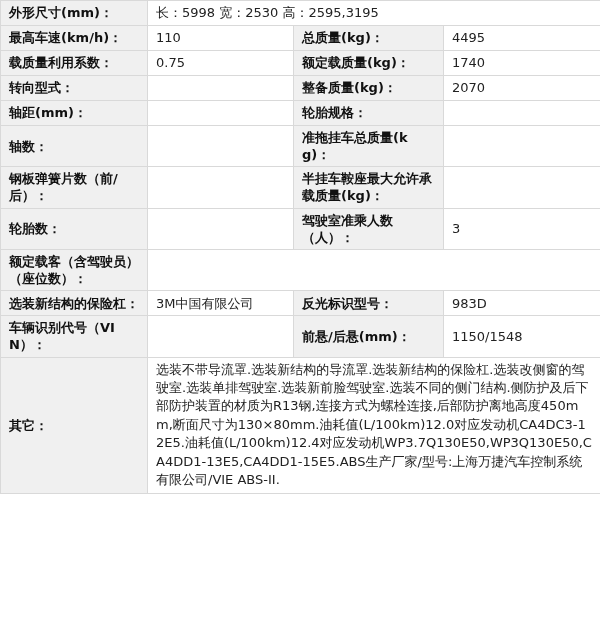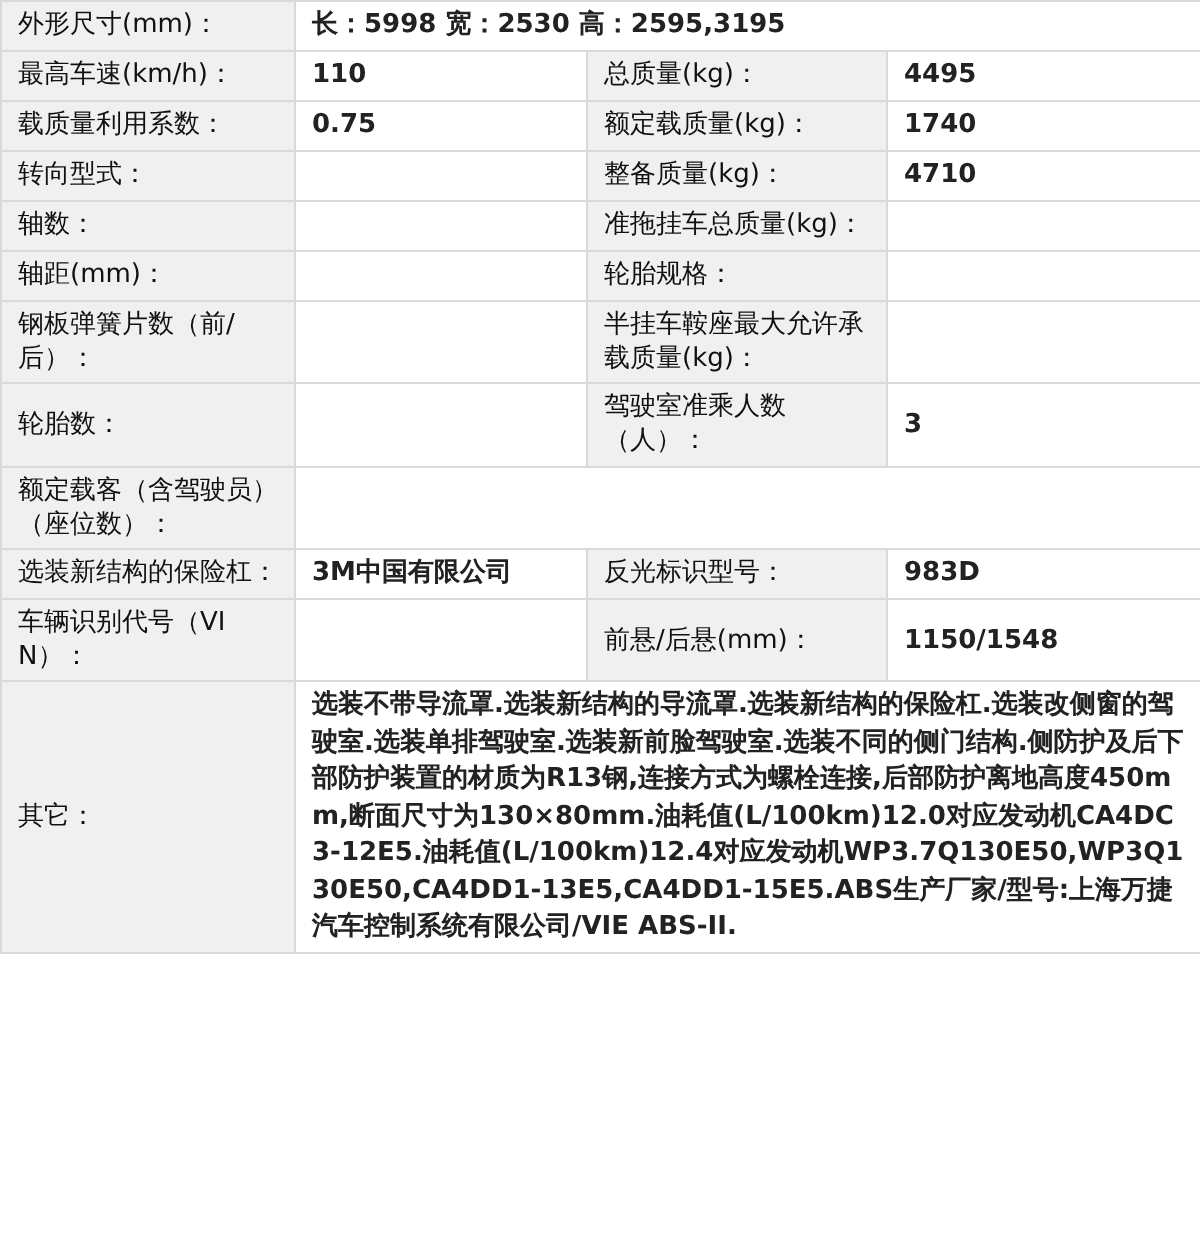--- a/index.html
+++ b/index.html
@@ -22,27 +22,26 @@
     border: 1px solid #d9d9d9;
     font-size: 13px;
     line-height: 1.32;
     padding: 3px 8px;
     vertical-align: middle;
     word-break: break-all;
     overflow: hidden;
   }
   td.lbl {
     background: #f0f0f0;
-    font-weight: normal;
+    font-weight: bold;
     color: #111111;
   }
   td.val {
     background: #ffffff;
     color: #222222;
-    font-weight: bold;
   }
   td.other-val { line-height: 1.42; }
   
   td.lbl, td.val, table.chassis td, table.chassis th { height: 18px; }
 </style>
 </head>
 <body>
 
 <div class="page">
 
@@ -67,32 +66,32 @@
         <tr>
           <td class="lbl">载质量利用系数：</td>
           <td class="val">0.75</td>
           <td class="lbl">额定载质量(kg)：</td>
           <td class="val">1740</td>
         </tr>
         <tr>
           <td class="lbl">转向型式：</td>
           <td class="val"></td>
           <td class="lbl">整备质量(kg)：</td>
-          <td class="val">4710</td>
+          <td class="val">2070</td>
+        </tr>
+        <tr>
+          <td class="lbl">轴距(mm)：</td>
+          <td class="val"></td>
+          <td class="lbl">轮胎规格：</td>
+          <td class="val"></td>
         </tr>
         <tr>
           <td class="lbl">轴数：</td>
           <td class="val"></td>
           <td class="lbl">准拖挂车总质量(kg)：</td>
-          <td class="val"></td>
-        </tr>
-        <tr>
-          <td class="lbl">轴距(mm)：</td>
-          <td class="val"></td>
-          <td class="lbl">轮胎规格：</td>
           <td class="val"></td>
         </tr>
         <tr>
           <td class="lbl">钢板弹簧片数（前/后）：</td>
           <td class="val"></td>
           <td class="lbl">半挂车鞍座最大允许承载质量(kg)：</td>
           <td class="val"></td>
         </tr>
         <tr>
           <td class="lbl">轮胎数：</td>

